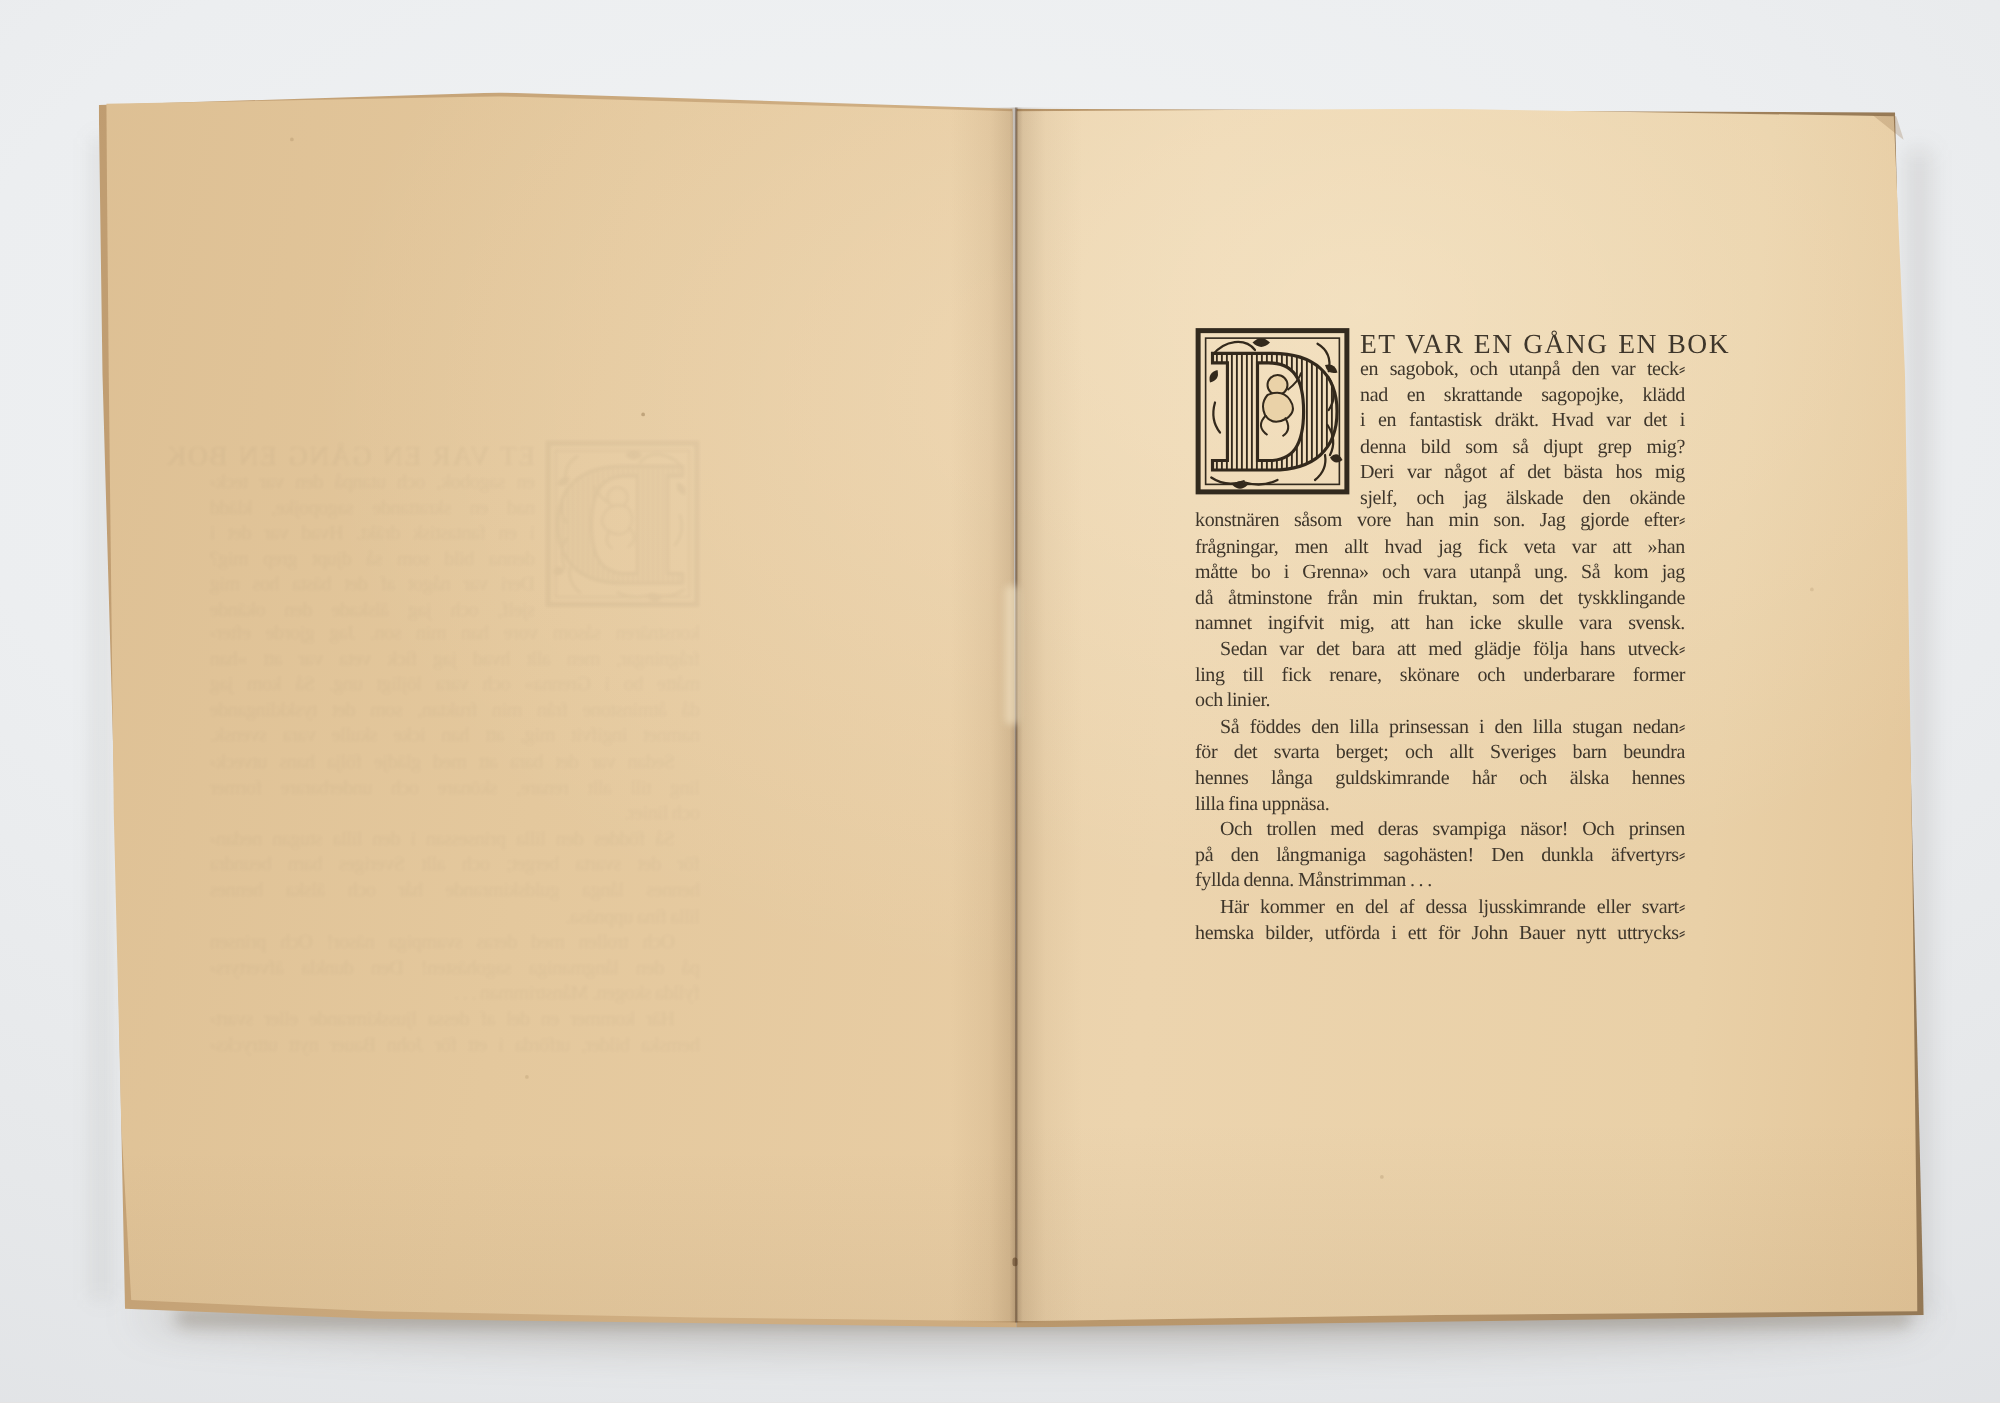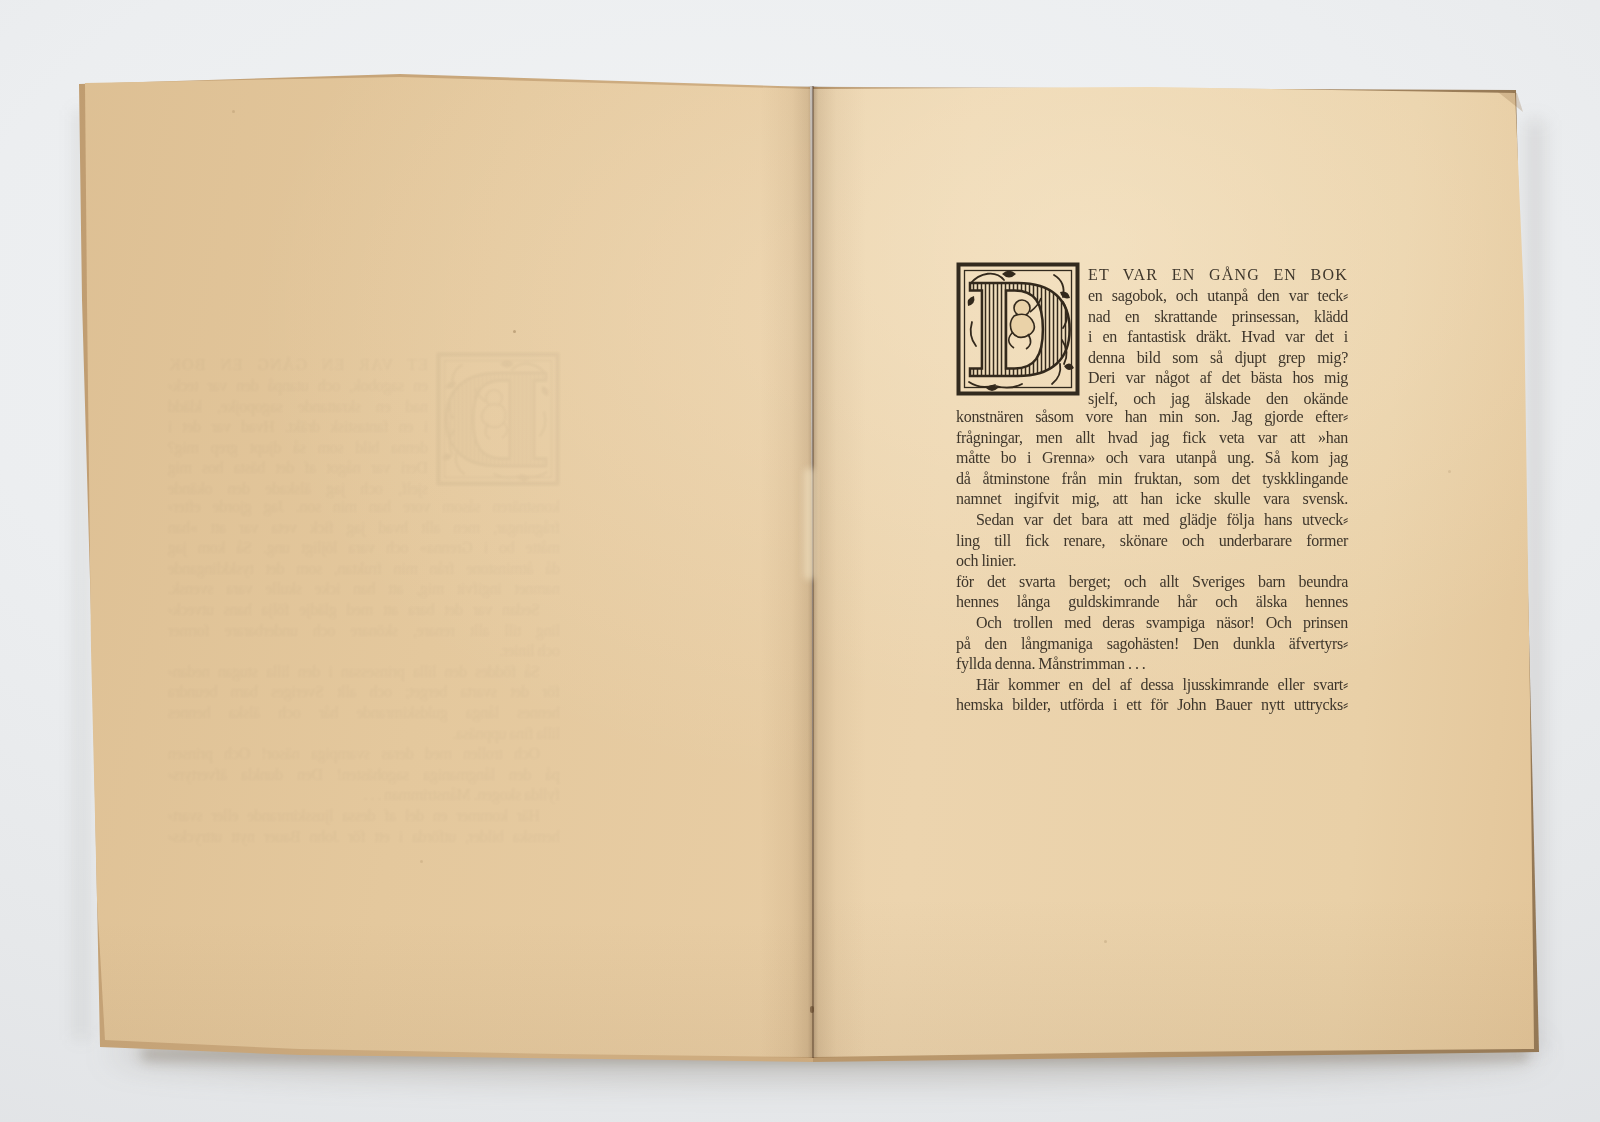--- a/index.html
+++ b/index.html
@@ -48,21 +48,21 @@
   .textblock{left:956px;top:262px;width:392px;color:#3e362b;font-size:16px;line-height:20.6px;
     letter-spacing:-0.3px;word-spacing:-0.5px;}
   .intro-row{display:flex;align-items:flex-start;height:145px;}
   .capbox{width:124px;height:134px;flex:0 0 124px;margin-right:8px;}
   .capbox svg{display:block;width:124px;height:134px;}
   .side{flex:1;min-width:0;}
   .tline{text-align:justify;white-space:nowrap;}
   .tline.flush{text-align-last:justify;}
   .tline.rag{text-align-last:left;}
   .tline.ind{padding-left:20px;}
-  .tline.caps{font-size:16px;letter-spacing:1.2px;word-spacing:1px;line-height:22px;padding-top:2px;}
+  .tline.caps{font-size:22px;letter-spacing:1.2px;word-spacing:1px;line-height:22px;padding-top:2px;}
   
   .ghost{left:168px;top:352px;width:392px;transform:scaleX(-1);opacity:.045;filter:blur(1.3px);}
   .ghost .textblock{position:static;}
 </style>
 </head>
 <body>
 
 <div class="stage">
 
   <div class="abs shadow-bottom"></div>
@@ -192,38 +192,40 @@
             <path d="M58,54 q12,-5 18,4 q6,9 -3,15 q-11,6 -17,-3 q-4,-9 2,-16 z"></path>
             <path d="M57,70 q-9,9 1,16" fill="none"></path>
             <path d="M72,72 q6,10 -2,15" fill="none"></path>
             <path d="M74,50 q9,-7 11,-14" fill="none"></path>
           </g>
         </svg>
       </div>
       <div class="side" id="cap-side">
           <div class="tline caps flush">ET VAR EN GÅNG EN BOK</div>
           <div class="tline flush">en sagobok, och utanpå den var teck⸗</div>
-          <div class="tline flush">nad en skrattande prinsessan, klädd</div>
+          <div class="tline flush">nad en skrattande sagopojke, klädd</div>
           <div class="tline flush">i en fantastisk dräkt. Hvad var det i</div>
           <div class="tline flush">denna bild som så djupt grep mig?</div>
           <div class="tline flush">Deri var något af det bästa hos mig</div>
           <div class="tline flush">sjelf, och jag älskade den okände</div>
         </div>
     </div>
     <div id="body-lines">
         <div class="tline flush">konstnären såsom vore han min son. Jag gjorde efter⸗</div>
         <div class="tline flush">frågningar, men allt hvad jag fick veta var att »han</div>
         <div class="tline flush">måtte bo i Grenna» och vara utanpå ung. Så kom jag</div>
         <div class="tline flush">då åtminstone från min fruktan, som det tyskklingande</div>
         <div class="tline flush">namnet ingifvit mig, att han icke skulle vara svensk.</div>
         <div class="tline ind flush">Sedan var det bara att med glädje följa hans utveck⸗</div>
         <div class="tline flush">ling till fick renare, skönare och underbarare former</div>
         <div class="tline rag">och linier.</div>
+        <div class="tline ind flush">Så föddes den lilla prinsessan i den lilla stugan nedan⸗</div>
         <div class="tline flush">för det svarta berget; och allt Sveriges barn beundra</div>
         <div class="tline flush">hennes långa guldskimrande hår och älska hennes</div>
+        <div class="tline rag">lilla fina uppnäsa.</div>
         <div class="tline ind flush">Och trollen med deras svampiga näsor! Och prinsen</div>
         <div class="tline flush">på den långmaniga sagohästen! Den dunkla äfvertyrs⸗</div>
         <div class="tline rag">fyllda denna. Månstrimman . . .</div>
         <div class="tline ind flush">Här kommer en del af dessa ljusskimrande eller svart⸗</div>
         <div class="tline flush">hemska bilder, utförda i ett för John Bauer nytt uttrycks⸗</div>
       </div>
   </div>
 
 </div>
 

